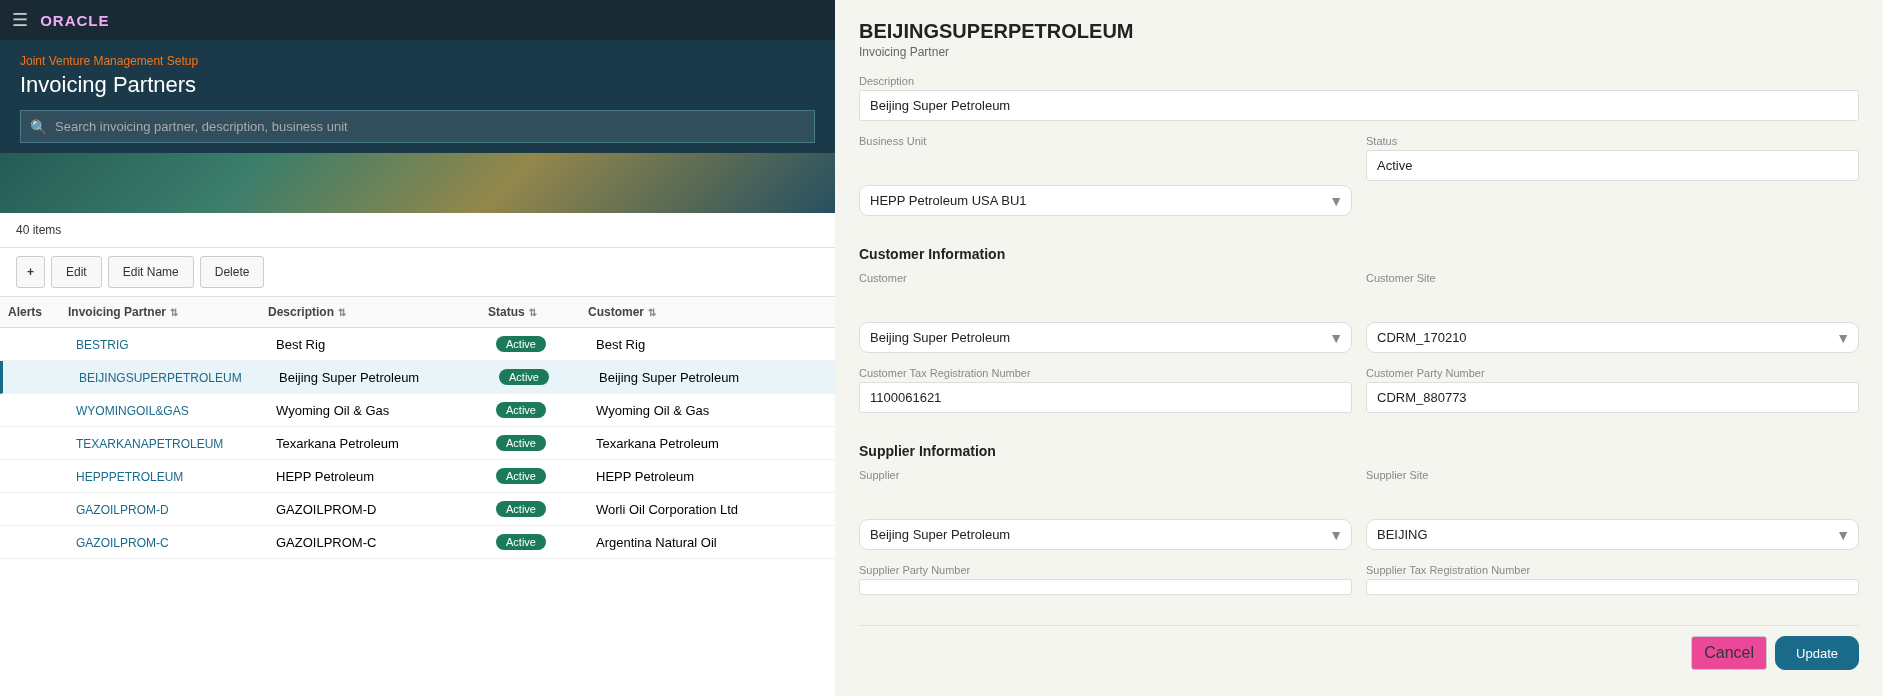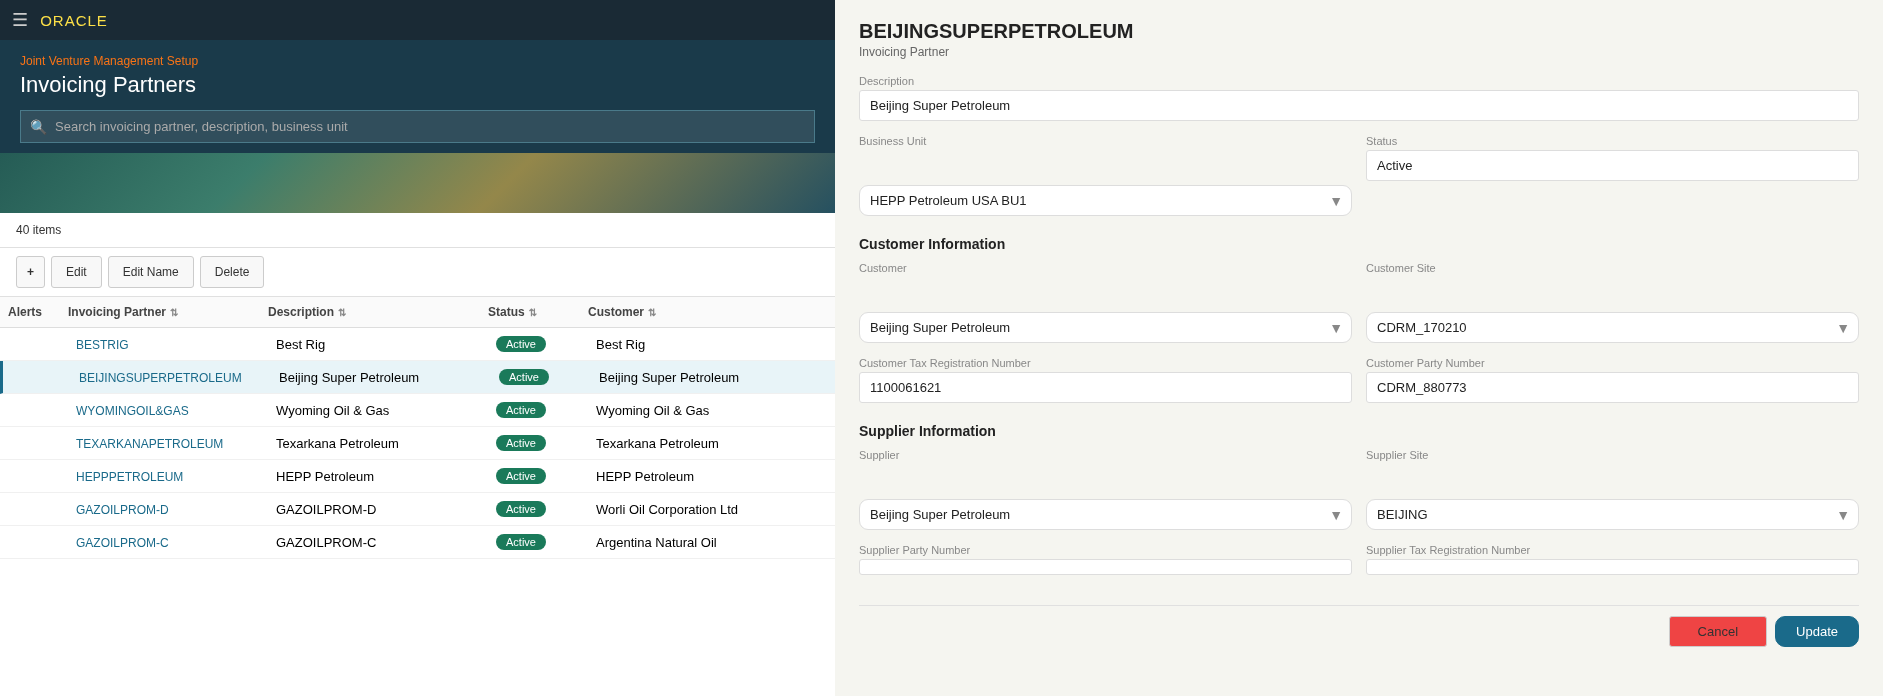--- a/index.html
+++ b/index.html
@@ -24,23 +24,23 @@
       gap: 12px;
     }
 
     .hamburger-icon {
       color: #ccc;
       font-size: 18px;
       cursor: pointer;
     }
 
     .oracle-logo {
-      color: #fde047;
+      color: #f0abfc;
       font-size: 15px;
-      font-weight: normal;
+      font-weight: bold;
       letter-spacing: 1px;
       text-align: center;
     }
 
     .breadcrumb-area {
       padding: 14px 20px 0 20px;
     }
 
     .breadcrumb-text {
       color: #f97316;
@@ -243,39 +243,39 @@
       padding: 0 8px;
       color: #888;
       font-size: 14px;
       cursor: pointer;
     }
 
     .section-title {
       font-size: 14px;
       font-weight: bold;
       color: #222;
-      margin: 6px 0 10px 0;
+      margin: 16px 0 10px 0;
     }
 
     .footer-actions {
       display: flex;
       justify-content: flex-end;
       gap: 8px;
       margin-top: 16px;
       padding-top: 10px;
       border-top: 1px solid #e0e0e0;
     }
 
     .btn-cancel {
-      padding: 7px 28px;
+      padding: 7px 12px;
       border: 1px solid #ccc;
-      background: #ef4444;
+      background: #ec4899;
       border-radius: 3px;
       cursor: pointer;
-      font-size: 13px;
+      font-size: 16px;
       color: #333;
     }
 
     .btn-update {
       padding: 7px 20px;
       border: 1px solid #1a6a8a;
       background: #1a6a8a;
       border-radius: 10px;
       cursor: pointer;
       font-size: 13px;

